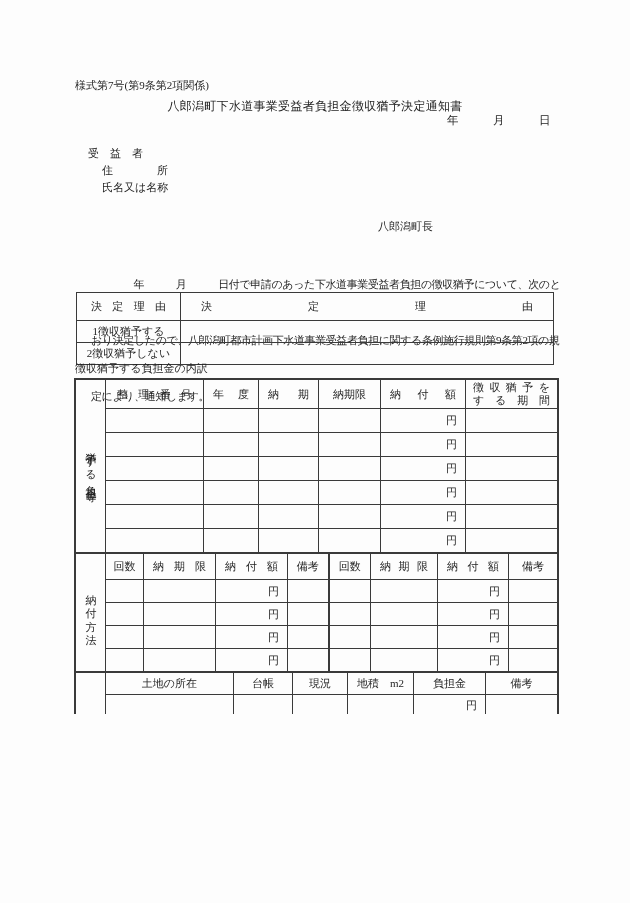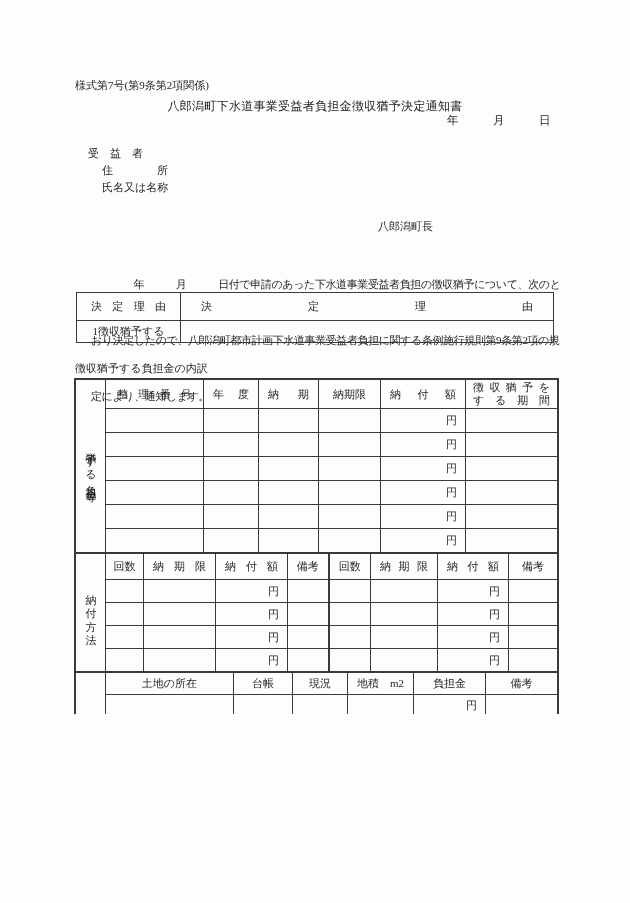--- a/index.html
+++ b/index.html
@@ -88,20 +88,24 @@
         <col style="width:104px">
         <col>
       </colgroup>
     <tbody>
         <tr>
       <th class="just pad-sm">決定理由</th>
       <th class="just pad-lg">決定理由</th>
     </tr>
     <tr>
       <td class="center">1徴収猶予する</td>
+      <td></td>
+    </tr>
+    <tr>
+      <td class="center">2徴収猶予しない</td>
       <td></td>
     </tr>
   </tbody>
     </table>
 
   <div class="abs caption">徴収猶予する負担金の内訳</div>
 
   <div class="big-table">
 
     <table class="charges-table">

